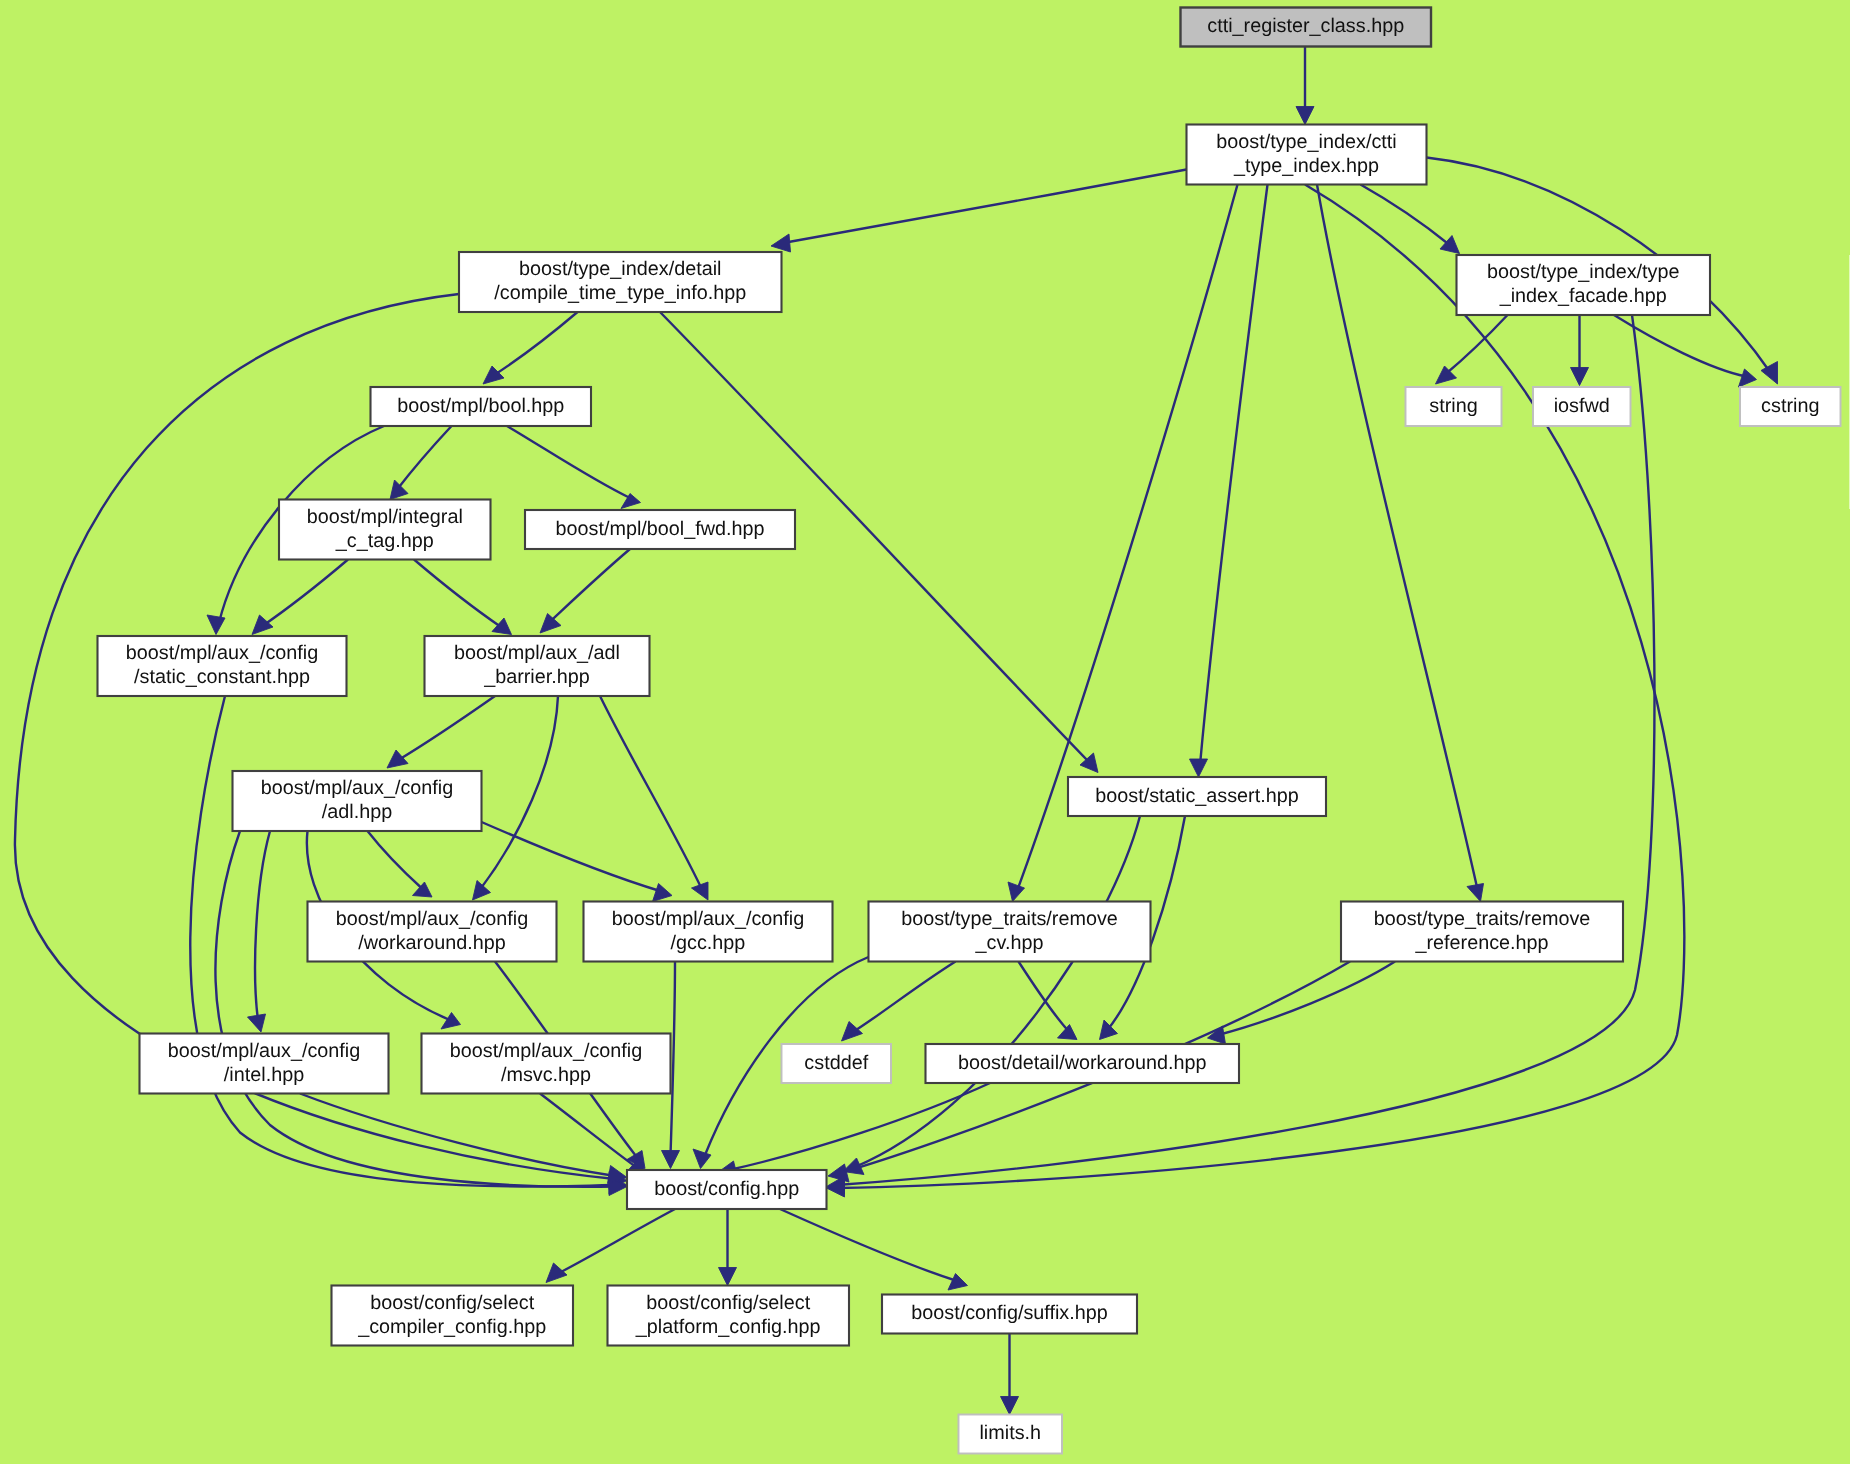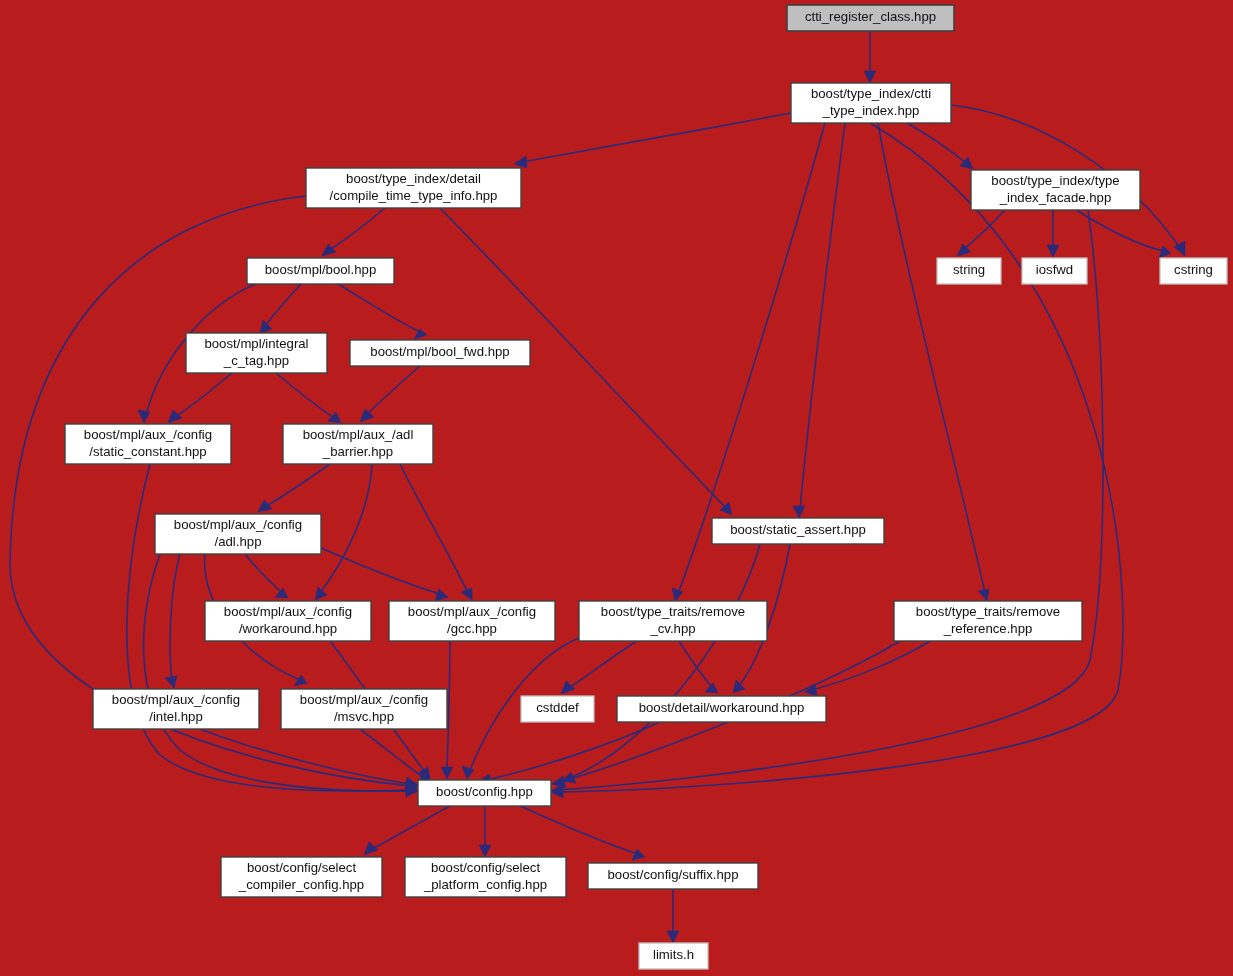--- a/index.html
+++ b/index.html
@@ -4,21 +4,21 @@
 <style>
   html, body {
     margin: 0;
     padding: 0;
     background: #ffffff;
   }
   #graph-root {
     position: relative;
     width: 1233px;
     height: 976px;
-    background: #b91c1c;
+    background: #bef264;
     font-family: "Liberation Sans", sans-serif;
   }
   svg#graph-svg {
     position: absolute;
     top: 0; left: 0;
     width: 1233px;
     height: 976px;
     overflow: visible;
   }
   .edge-path {

